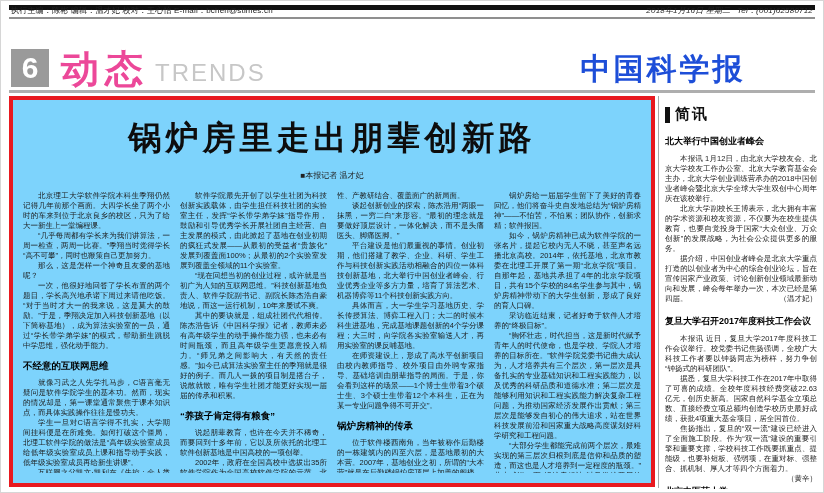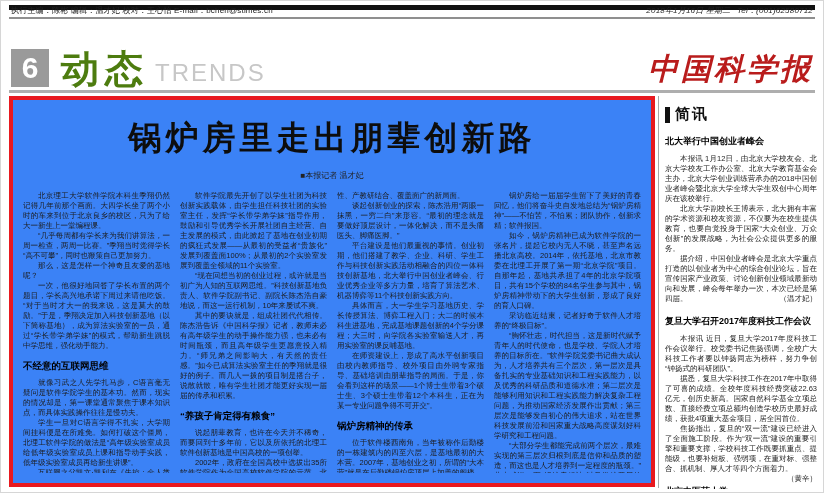--- a/index.html
+++ b/index.html
@@ -5,26 +5,26 @@
   html,body{margin:0;padding:0;background:#f2f2f2;font-family:"Liberation Sans",sans-serif;}
   .page{position:relative;width:824px;height:493px;background:#fff;border:1px solid #d6d6d6;box-sizing:border-box;overflow:hidden;margin:0 auto;}
   
   .top-black{position:absolute;left:8px;top:4px;width:806px;height:5px;background:#111;}
   .info-rule{position:absolute;left:8px;top:16px;width:806px;height:2px;background:#8f8f8f;}
   .info-row{position:absolute;left:10px;top:4px;width:802px;display:flex;justify-content:space-between;font-size:8px;color:#222;letter-spacing:.2px;}
   .info-right span{margin-left:4px;font-style:italic;}
   
   .masthead{position:absolute;left:10px;top:42px;height:46px;display:flex;align-items:flex-end;}
   .pagenum{width:38px;height:38px;background:#9a9a9a;color:#fff;font-size:30px;font-weight:bold;display:flex;align-items:center;justify-content:center;margin-bottom:2px;}
-  .section-cn{font-size:38px;font-weight:bold;color:#4d7c0f;letter-spacing:6px;margin-left:12px;line-height:40px;}
+  .section-cn{font-size:38px;font-weight:bold;color:#ec4899;letter-spacing:6px;margin-left:12px;line-height:40px;}
   .section-en{font-size:24px;color:#c7c7c7;letter-spacing:2px;margin-left:6px;line-height:32px;}
-  .logo{position:absolute;right:10px;top:48px;width:300px;text-align:right;font-family:"DejaVu Serif",serif;font-style:italic;font-weight:bold;font-size:30px;color:#b91c1c;letter-spacing:3px;}
+  .logo{position:absolute;right:10px;top:48px;width:300px;text-align:center;font-family:"DejaVu Serif",serif;font-weight:bold;font-size:30px;color:#1d4ed8;letter-spacing:3px;}
   .mast-rule{position:absolute;left:8px;top:89px;width:806px;height:3px;background:#aeaeae;}
   
-  .article-box{position:absolute;left:8px;top:95px;width:646px;height:391px;border:4px solid #e8191f;box-sizing:border-box;background:#3b82f6;padding:10px 10px 4px;}
+  .article-box{position:absolute;left:8px;top:95px;width:646px;height:391px;border:4px solid #e8191f;box-sizing:border-box;background:#7dd3fc;padding:10px 10px 4px;}
   .article-title{text-align:center;font-size:33px;font-weight:bold;color:#0d0d0d;letter-spacing:4px;margin-top:6px;white-space:nowrap;}
   .article-byline{text-align:center;font-size:8px;color:#222;margin-top:9px;}
   .cols{display:flex;gap:10px;margin-top:10px;height:282px;overflow:hidden;}
   .col{flex:1 1 0;overflow:hidden;font-size:7.5px;line-height:10px;color:#1c1c1c;text-align:justify;}
   .col p{margin:0;text-indent:2em;}
   .col p.noindent{text-indent:0;}
   .col h3{font-size:9.5px;color:#000;margin:9px 0 6px;line-height:12px;}
   
   .side-divider{position:absolute;left:657px;top:95px;width:1px;height:392px;background:#a8a8a8;}
   .sidebar{position:absolute;left:664px;top:100px;width:152px;height:388px;overflow:hidden;}

